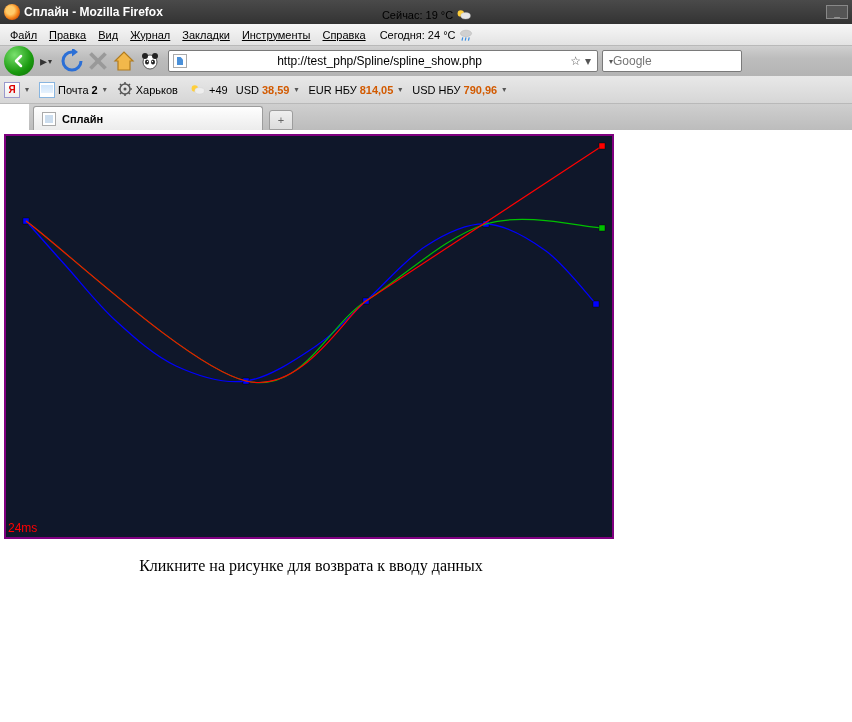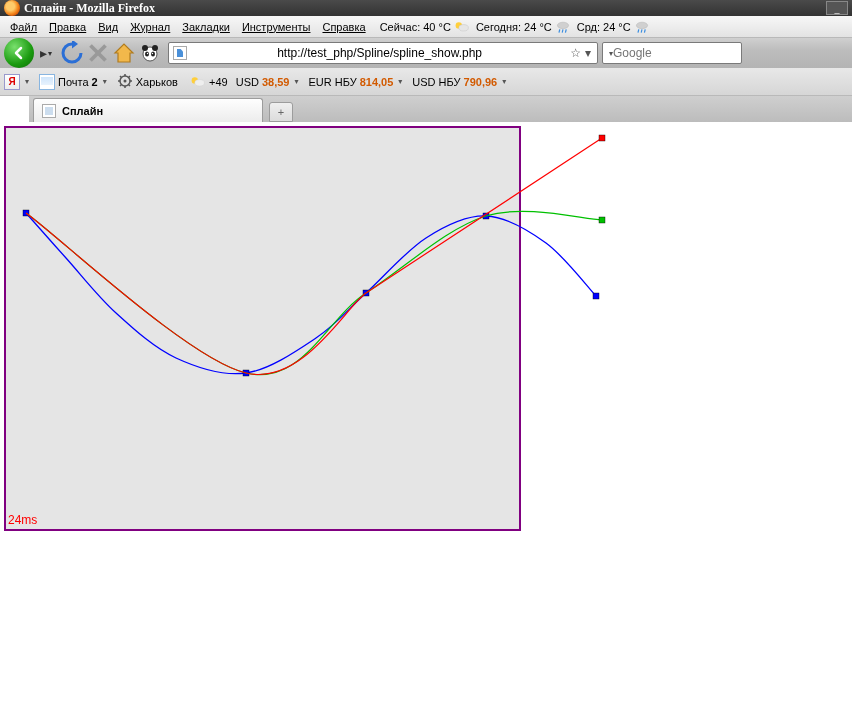--- a/index.html
+++ b/index.html
@@ -1,27 +1,27 @@
 <!DOCTYPE html>
 <html><head>
 <meta charset="utf-8">
 <style>
   * { margin: 0; padding: 0; box-sizing: border-box; }
   html, body { width: 852px; height: 722px; font-family: "Tahoma", "Arial", sans-serif; font-size: 11px; background: #fff; overflow: hidden; }
   
-  .titlebar { height: 16px; background: linear-gradient(#4a4a4a, #333); color: #fff; display: flex; align-items: center; padding: 0 4px; font-weight: bold; font-size: 12px; font-family: Liberation Serif, serif; }
+  .titlebar { height: 24px; background: linear-gradient(#4a4a4a, #333); color: #fff; display: flex; align-items: center; padding: 0 4px; font-weight: bold; font-size: 12px; }
   .titlebar .ff-icon { width: 16px; height: 16px; margin-right: 4px; background: radial-gradient(circle at 40% 40%, #ffcb6a 30%, #f58a1f 55%, #d14a00 80%); border-radius: 50%; display:inline-block; }
   .titlebar .spacer { flex: 1; }
   .winbtns { display: flex; gap: 2px; }
   .winbtn { width: 22px; height: 14px; background: #555; border: 1px solid #888; display:flex; align-items:center; justify-content:center; color:#ddd; font-size:10px; }
   
   .menubar { height: 22px; background: linear-gradient(#f7f7f7, #e3e3e3); display: flex; align-items: center; padding: 4px 4px; border-bottom: 1px solid #b9b9b9; }
   .menuitem { padding: 2px 6px; cursor: default; }
   .menuitem u { text-decoration: underline; }
-  .weather { display:flex; align-items:center; gap:6px; margin-left: 8px; }
+  .weather { display:flex; align-items:center; gap:6px; margin-left: 8px; flex-direction: column; }
   .wseg { display:flex; align-items:center; gap:3px; }
   .wicon { width:16px; height:14px; display:inline-block; }
   .wicon svg { width:100%; height:100%; }
   
   .navbar { height: 30px; background: linear-gradient(#d0d0d0, #bdbdbd 40%, #b4b4b4); position: relative; display:flex; align-items:center; padding: 0 4px; }
   .navbtn { width: 24px; height: 24px; display:flex; align-items:center; justify-content:center; margin-right:2px; z-index:2; }
   .back-btn { width: 30px; height: 30px; border-radius:50%; background: radial-gradient(circle at 35% 30%, #79e06d, #1a9a0f 60%, #0b6a04); display:flex; align-items:center; justify-content:center; color:#fff; font-size:16px; margin-right:0; }
   .fwd-btn { color:#333; font-size:14px; }
   .fwd-btn .drop { font-size:8px; margin-left:1px; }
   .panda { width:20px; height:20px; }
@@ -42,21 +42,21 @@
   .gearicon svg{width:16px;height:16px;}
   .num-orange { color:#d25a00; font-weight:bold; }
   
   .tabstrip { height: 26px; background: linear-gradient(#cfcfcf,#bcbcbc); display:flex; align-items:flex-end; padding-left:4px; position:relative;margin-left:29px; }
   .tab { height: 24px; background: linear-gradient(#fefefe,#ececec); border:1px solid #9c9c9c; border-bottom:none; border-radius:3px 3px 0 0; display:flex; align-items:center; padding:0 24px 0 8px; position:relative; min-width: 230px; }
   .tab .pageicon2 { width:14px; height:14px; margin-right:6px; background:#fff; border:1px solid #aaa; position:relative; }
   .tab .pageicon2::after { content:""; position:absolute; inset:2px; background:#cde; }
   .newtab { width:24px; height:20px; margin-left:6px; border:1px solid #9c9c9c; border-radius:3px 3px 0 0; background:linear-gradient(#efefef,#dcdcdc); display:flex; align-items:center; justify-content:center; color:#666; }
   
   .page { background:#fff; padding:4px 0 0 4px; }
-  .plotframe { width:517px; height:405px; border:2px solid #800080; background:#e5e5e5; position:relative; }
+  .plotframe { width:610px; height:405px; border:2px solid #800080; background:#0f172a; position:relative; }
   .caption { width:610px; text-align:center; margin-top:18px; font-family:"Times New Roman", serif; font-size:16px; padding-left:4px; }
   .render-time { position:absolute; left:2px; bottom:2px; color:#f00; font-size:12px; font-family: Arial, sans-serif; }
   
   .carwrap { position:absolute; right:0; top:0; width:230px; height: 84px; pointer-events:none; overflow:hidden; }
 </style>
 </head>
 <body>
 
 <div class="titlebar">
   <span class="ff-icon"></span>
@@ -71,21 +71,21 @@
   <span class="menuitem"><u>Файл</u></span>
   <span class="menuitem"><u>Правка</u></span>
   <span class="menuitem"><u>Вид</u></span>
   <span class="menuitem"><u>Журнал</u></span>
   <span class="menuitem"><u>Закладки</u></span>
   <span class="menuitem"><u>Инструменты</u></span>
   <span class="menuitem"><u>Справка</u></span>
   <div class="weather">
     <div class="wseg">
       <span>Сейчас:</span>
-      <span>40 °C</span>
+      <span>19 °C</span>
       <span class="wicon">
         <svg viewBox="0 0 20 16">
             <circle cx="6" cy="6" r="4" fill="#ffcf3b"></circle>
             <ellipse cx="12" cy="9" rx="6" ry="4" fill="#e6e6e6" stroke="#bbb" stroke-width="0.5"></ellipse>
           </svg>
       </span>
     </div>
     <div class="wseg">
       <span>Сегодня:</span>
       <span>24 °C</span>
@@ -283,13 +283,14 @@
         <rect x="357" y="162" width="6" height="6" fill="#0000ff" stroke="#000" stroke-width="0.4"></rect>
         <rect x="477" y="85" width="6" height="6" fill="#0000ff" stroke="#000" stroke-width="0.4"></rect>
         <rect x="587" y="165" width="6" height="6" fill="#0000ff" stroke="#000" stroke-width="0.4"></rect>
         <path d="M 20 85 C 56.666666666666664 111.66666666666667, 183.33333333333334 231.66666666666666, 240 245 C 296.6666666666667 258.3333333333333, 320 191.16666666666666, 360 165 C 400 138.83333333333334, 440.6666666666667 100.16666666666667, 480 88 C 519.3333333333334 75.83333333333333, 576.6666666666666 91.33333333333333, 596 92" stroke="#00c000" stroke-width="1.2" fill="none"></path>
         <rect x="593" y="89" width="6" height="6" fill="#00c000" stroke="#000" stroke-width="0.4"></rect>
         <path d="M 20 85 C 56.666666666666664 111.66666666666667, 183.33333333333334 231.66666666666666, 240 245 C 296.6666666666667 258.3333333333333, 340 178.33333333333334, 360 165 L 596 10" stroke="#ff0000" stroke-width="1.2" fill="none"></path>
         <rect x="593" y="7" width="6" height="6" fill="#ff0000" stroke="#000" stroke-width="0.4"></rect>
       </svg>
     <span class="render-time">24ms</span>
   </div>
+  <div class="caption">Кликните на рисунке для возврата к вводу данных</div>
 </div>
 
 </body></html>

